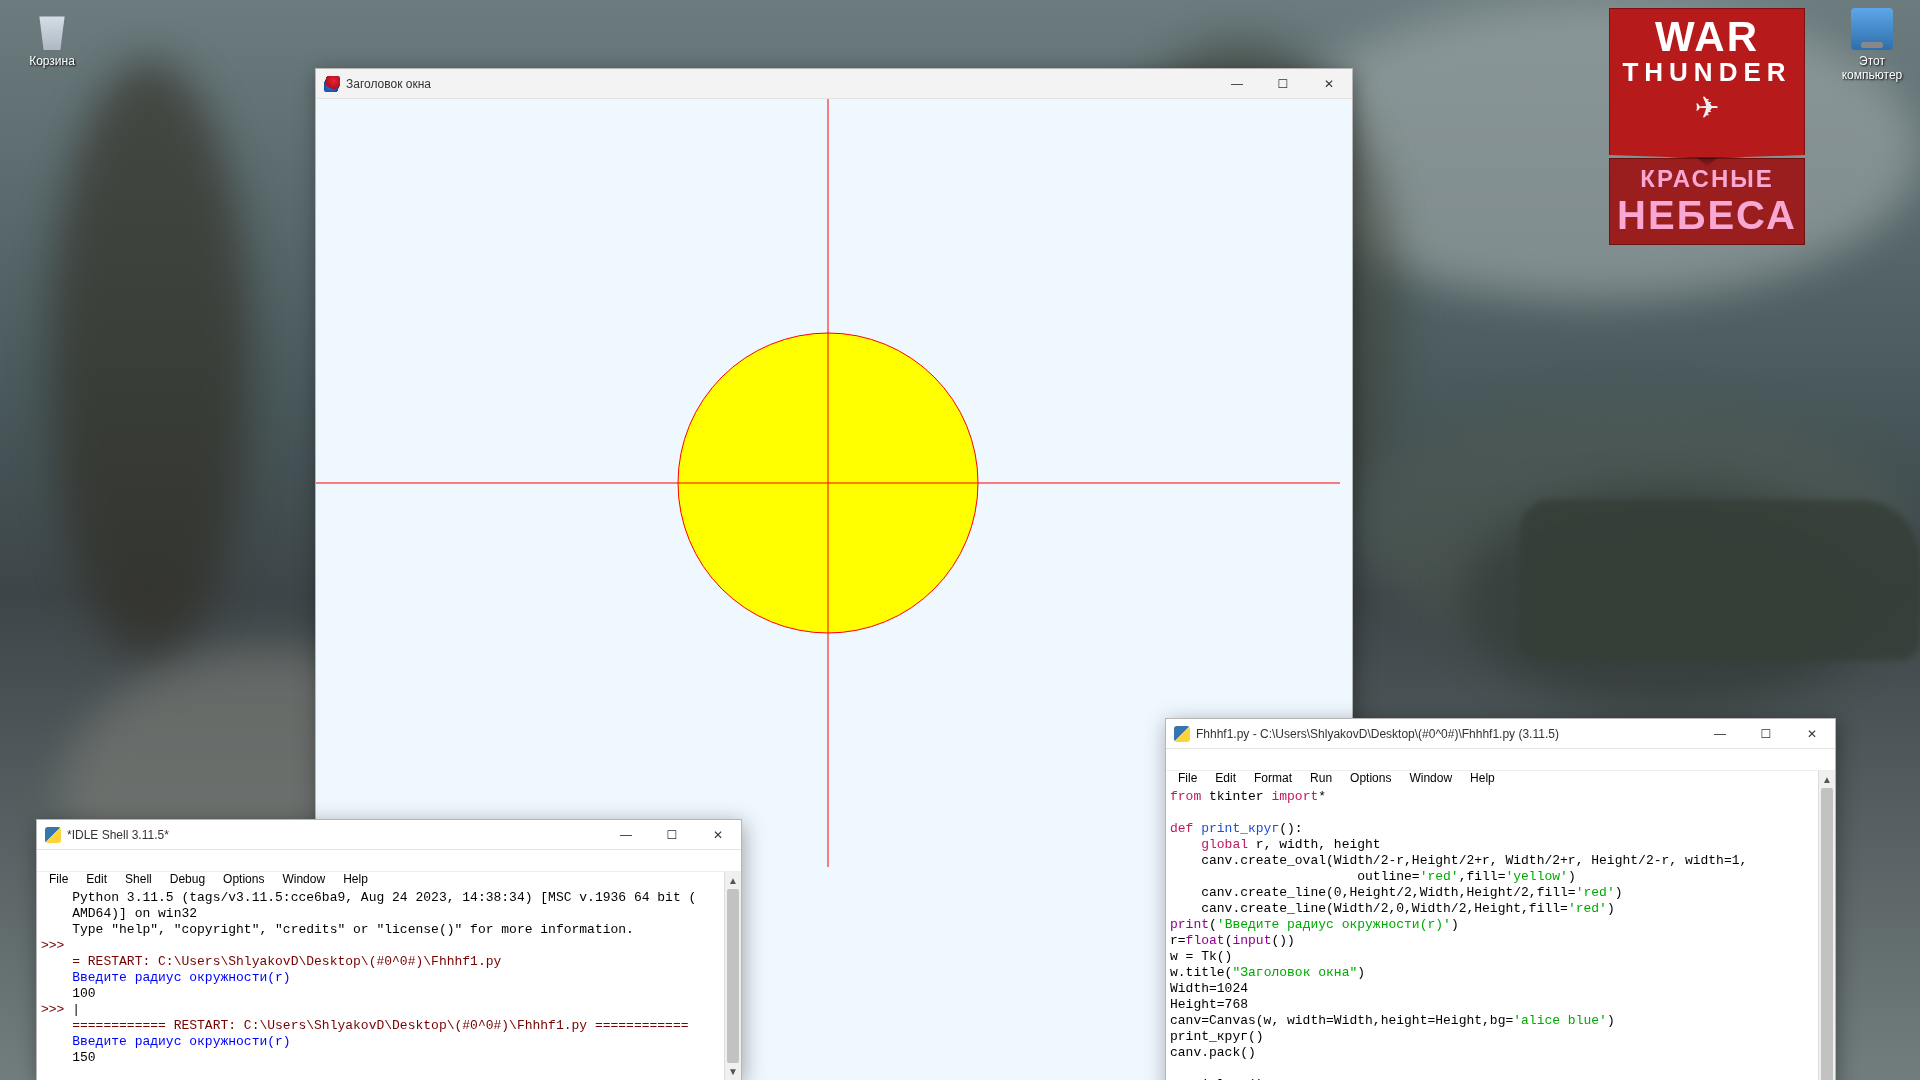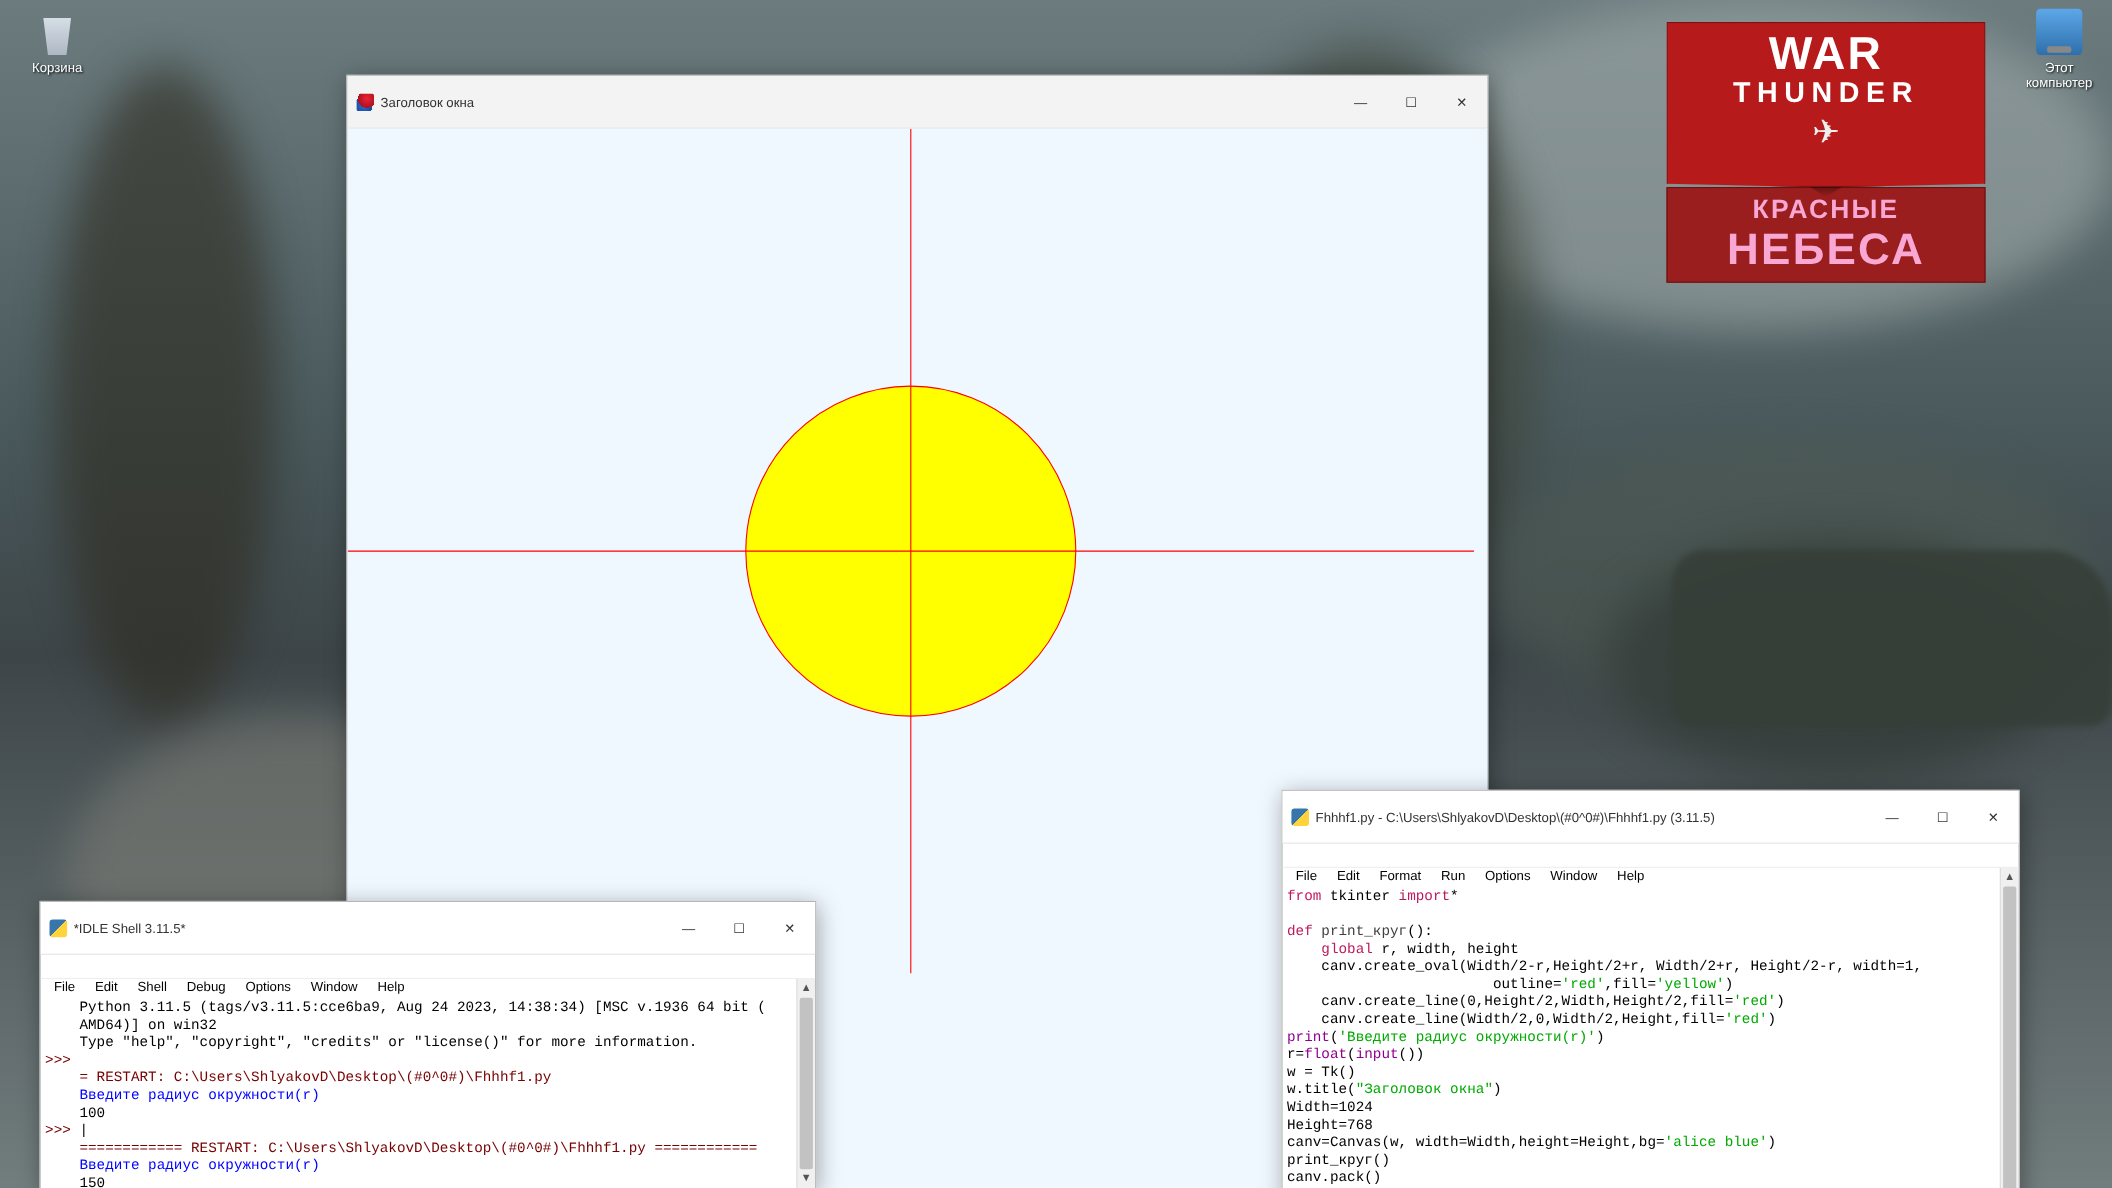--- a/index.html
+++ b/index.html
@@ -44,22 +44,22 @@
   .desktop-icon .glyph {
     width: 42px; height: 42px;
     margin: 0 auto 4px;
   }
   .trash .glyph { background: linear-gradient(#d8e0e8,#aeb8c4); clip-path: polygon(20% 20%, 80% 20%, 70% 100%, 30% 100%); border-top: 6px solid #b6c3cf; }
   .pc .glyph { background: linear-gradient(#5da7e8,#2e6fab); border-radius: 4px; position:relative; }
   .pc .glyph::after { content:""; position:absolute; left:10px; top:34px; width:22px; height:6px; background:#888; border-radius:2px;}
 
   
   .wt-badge {
-    position:absolute; top:20px; right:115px;
-    width:290px;
+    position:absolute; top:8px; right:115px;
+    width:196px;
   }
   .wt-top {
     height:150px;
     background:#b71a1a;
     border:1px solid #7f1010;
     color:#fff; text-align:center;
     padding-top:10px;
     box-shadow: 0 3px 10px rgba(0,0,0,0.5);
     clip-path: polygon(0 0, 100% 0, 100% 98%, 55% 100%, 50% 106%, 45% 100%, 0 98%);
   }
@@ -77,21 +77,21 @@
   
   .win {
     position: absolute;
     background: #fff;
     border: 1px solid #b6b6b6;
     box-shadow: 2px 4px 20px rgba(0,0,0,0.35);
     display: flex;
     flex-direction: column;
   }
   .titlebar {
-    height: 48px;
+    height: 30px;
     background: #fff;
     border-bottom: 1px solid #e4e4e4;
     display: flex;
     align-items: center;
     padding-left: 8px;
     font-size: 12px;
     color: #333;
   }
   .titlebar .icon {
     width: 16px; height: 16px; margin-right: 6px;
@@ -148,21 +148,21 @@
     font-size: 13px;
     line-height: 16px;
     white-space: pre;
     overflow: hidden;
     color: #000;
   }
   
   .kw   { color: #be185d; }   
   .bi   { color: #900090; }   
   .str  { color: #00aa00; }   
-  .def  { color: #404040; }   
+  .def  { color: #1d4ed8; }   
   .prmpt{ color: #770000; }   
   .out  { color: #0000ff; }   
 
   .scrollbar {
     width: 17px;
     background: #f0f0f0;
     border-left: 1px solid #ddd;
     position: relative;
   }
   .scrollbar .arrow {

